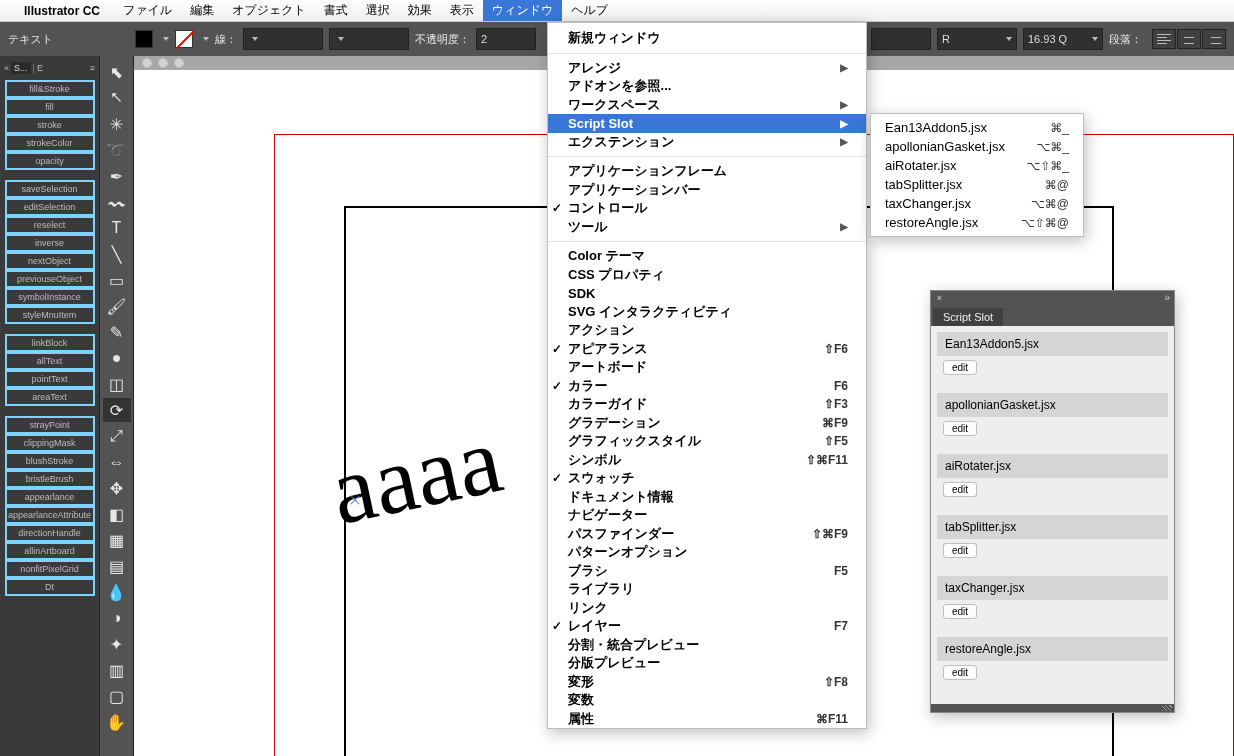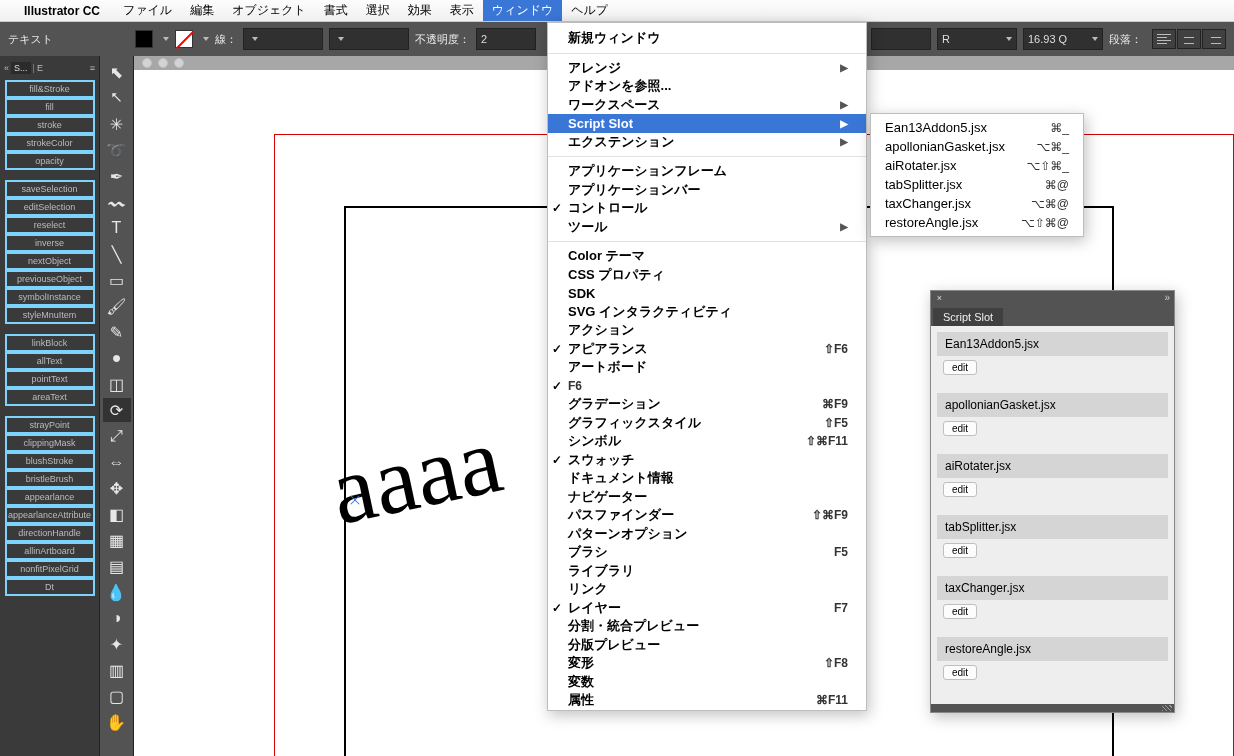--- a/index.html
+++ b/index.html
@@ -303,21 +303,26 @@
     <div class="row">
       <span class="check">✓</span>
       <span class="label">アピアランス</span>
       <span class="short">⇧F6</span>
     </div>
     <div class="row">
       <span class="label">アートボード</span>
     </div>
     <div class="row">
       <span class="check">✓</span>
+      <span class="label">カラー</span>
       <span class="short">F6</span>
+    </div>
+    <div class="row">
+      <span class="label">カラーガイド</span>
+      <span class="short">⇧F3</span>
     </div>
     <div class="row">
       <span class="label">グラデーション</span>
       <span class="short">⌘F9</span>
     </div>
     <div class="row">
       <span class="label">グラフィックスタイル</span>
       <span class="short">⇧F5</span>
     </div>
     <div class="row">

